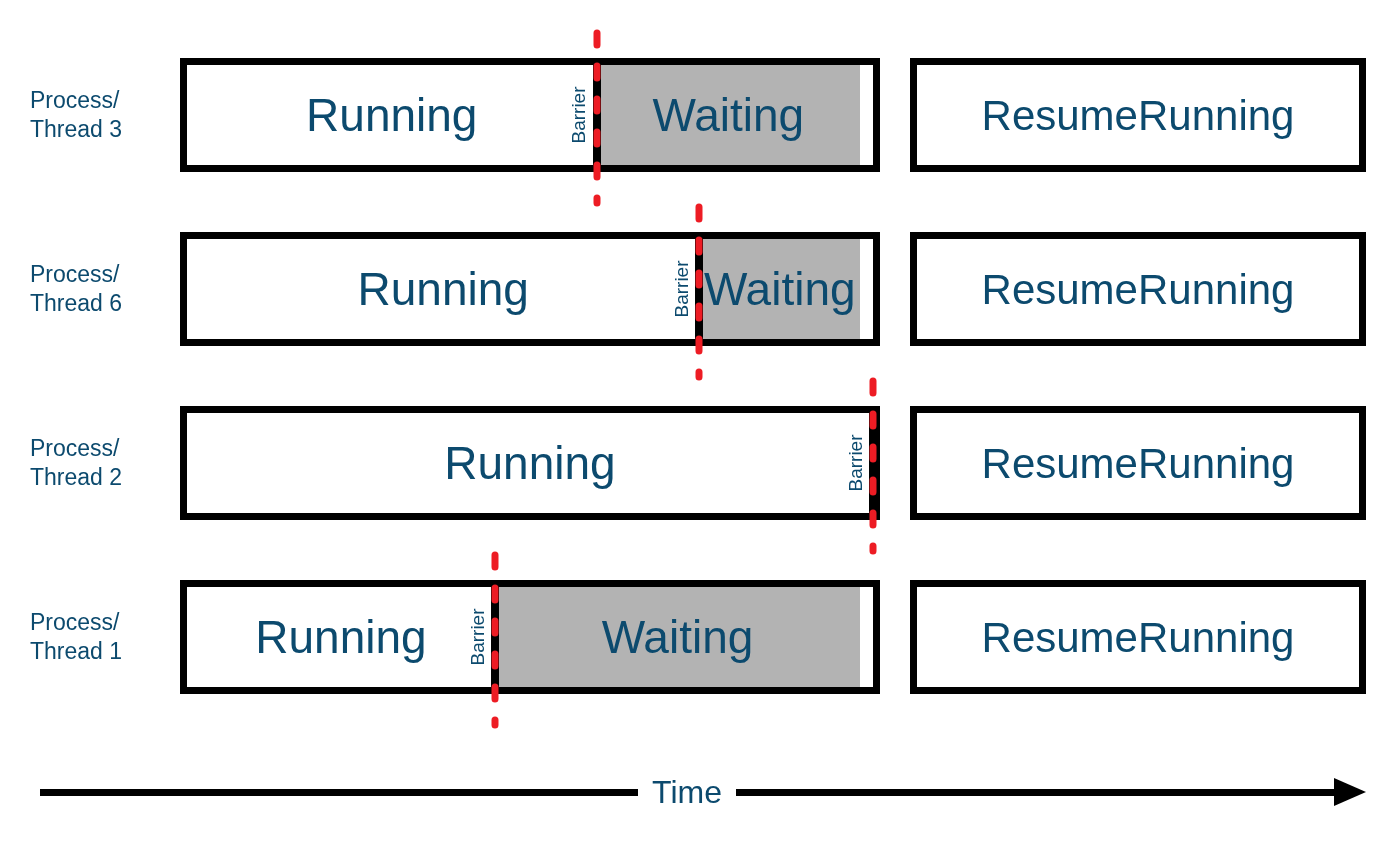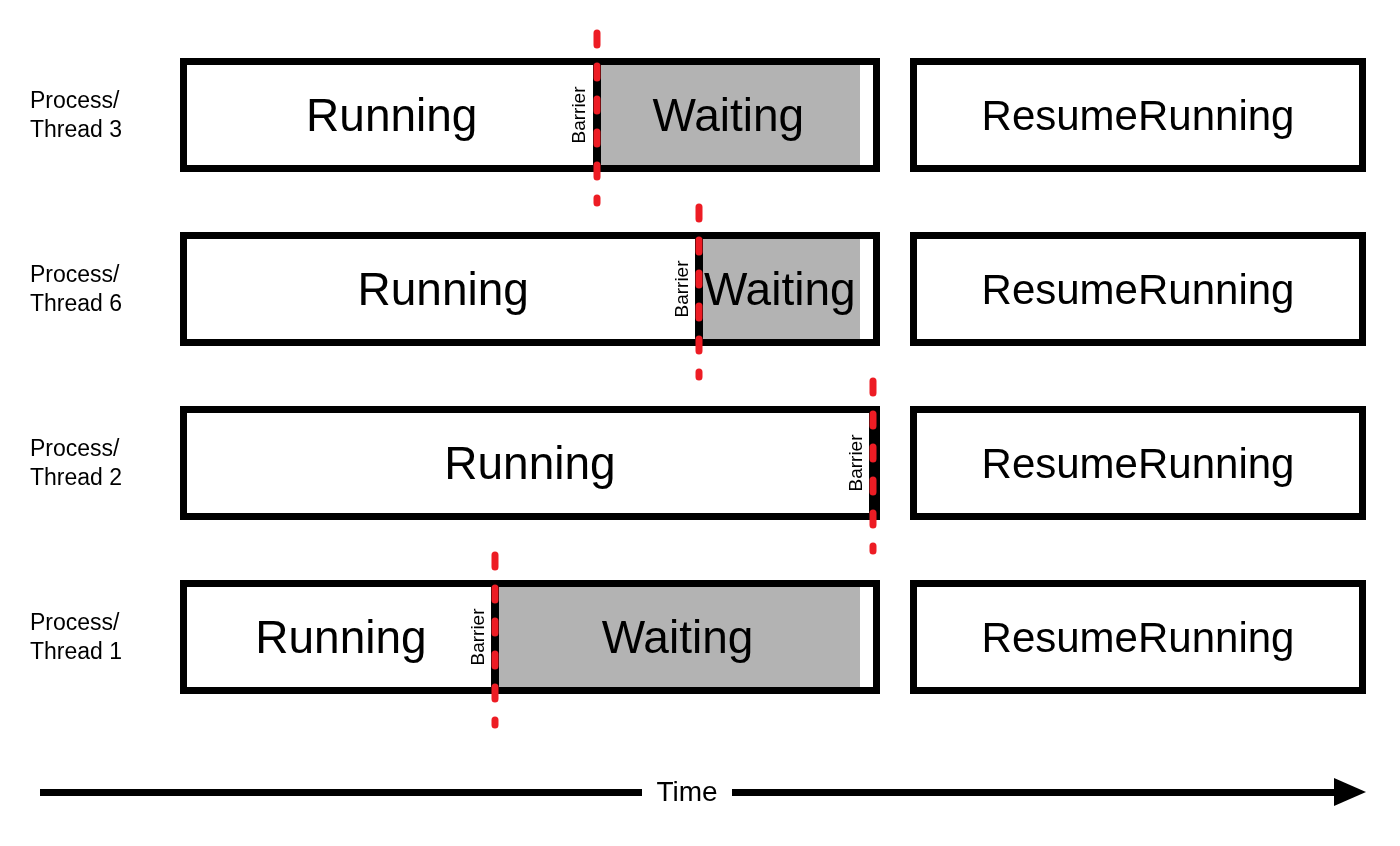--- a/index.html
+++ b/index.html
@@ -1,21 +1,21 @@
 <!DOCTYPE html>
 <html style="--waiting-fill: #B3B3B3; --barrier-dash: #ED1C24; --outline: #000000;"><head>
 <meta charset="utf-8">
 <style>
   html,body{margin:0;padding:0;background:#fff;}
   #canvas{
     position:relative;
     width:1400px;height:846px;
     background:#ffffff;
     font-family:"Liberation Sans", sans-serif;
-    color:#000000;
+    color:#0c4a6e;
     overflow:hidden;
   }
   .row{position:absolute;left:0;width:1400px;height:114px;}
   .row[data-row="0"]{top:58px;}
   .row[data-row="1"]{top:232px;}
   .row[data-row="2"]{top:406px;}
   .row[data-row="3"]{top:580px;}
 
   .row-label{
     position:absolute;left:30px;top:50%;transform:translateY(-50%);
@@ -61,21 +61,21 @@
     border:7px solid var(--outline,#000);background:#fff;box-sizing:border-box;
     display:flex;flex-direction:row;align-items:center;justify-content:center;
     font-size:42px;line-height:47px;text-align:center;
   }
 
   .time-axis{
     position:absolute;top:771px;left:40px;width:1326px;height:42px;
     display:flex;align-items:center;
   }
   .tline{flex:1;height:7px;background:var(--outline,#000);}
-  .time-label{font-size:28px;padding:0 14px;white-space:nowrap;}
+  .time-label{font-size:32px;padding:0 14px;white-space:nowrap;}
   .arrow-head{
     width:0;height:0;
     border-left:32px solid var(--outline,#000);
     border-top:14px solid transparent;
     border-bottom:14px solid transparent;
   }
 </style>
 </head>
 <body>
 

